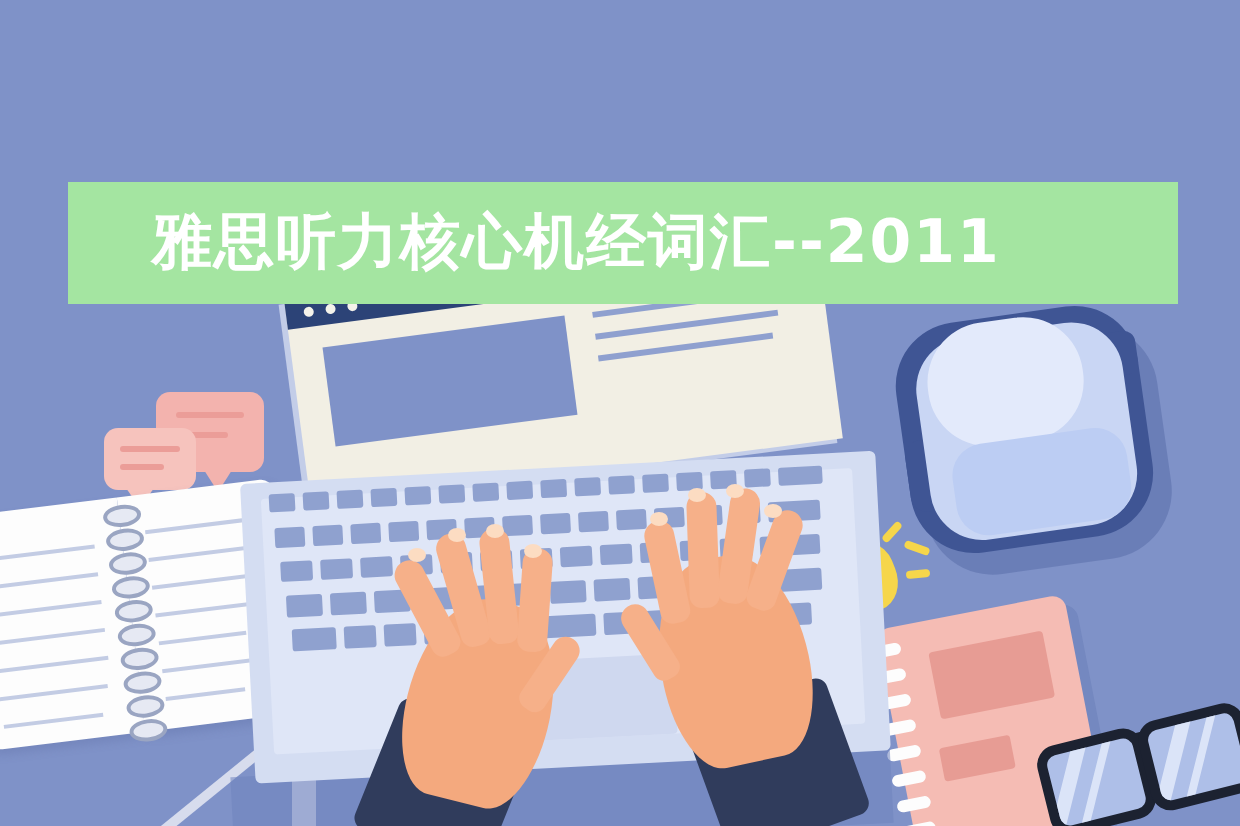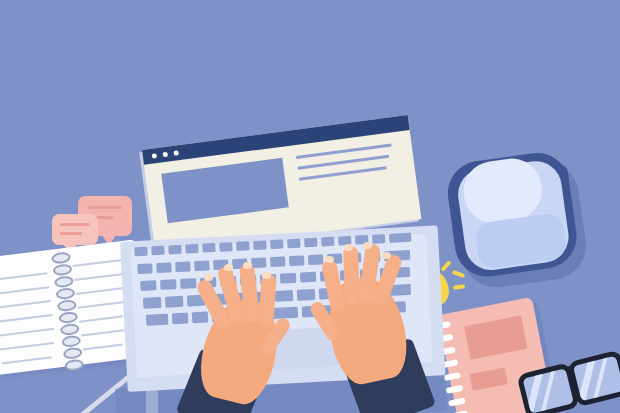--- a/index.html
+++ b/index.html
@@ -525,14 +525,17 @@
     <div class="finger" style="left:44px; top:-6px; width:15px; height:58px; transform:rotate(-2deg);"></div>
     <div class="finger" style="left:62px; top:-8px; width:15px; height:58px; transform:rotate(8deg);"></div>
     <div class="finger" style="left:80px; top:2px;  width:15px; height:52px; transform:rotate(20deg);"></div>
     <div class="finger" style="left:18px; top:48px; width:14px; height:42px; transform:rotate(-32deg);"></div>
     <div class="nail" style="left:25px; top:4px;"></div>
     <div class="nail" style="left:44px; top:-8px;"></div>
     <div class="nail" style="left:63px; top:-10px;"></div>
     <div class="nail" style="left:82px; top:0px;"></div>
   </div>
 
+  <div class="banner">
+    <div class="banner-title">雅思听力核心机经词汇--2011</div>
+  </div>
 
 </div>
 
 </body></html>

